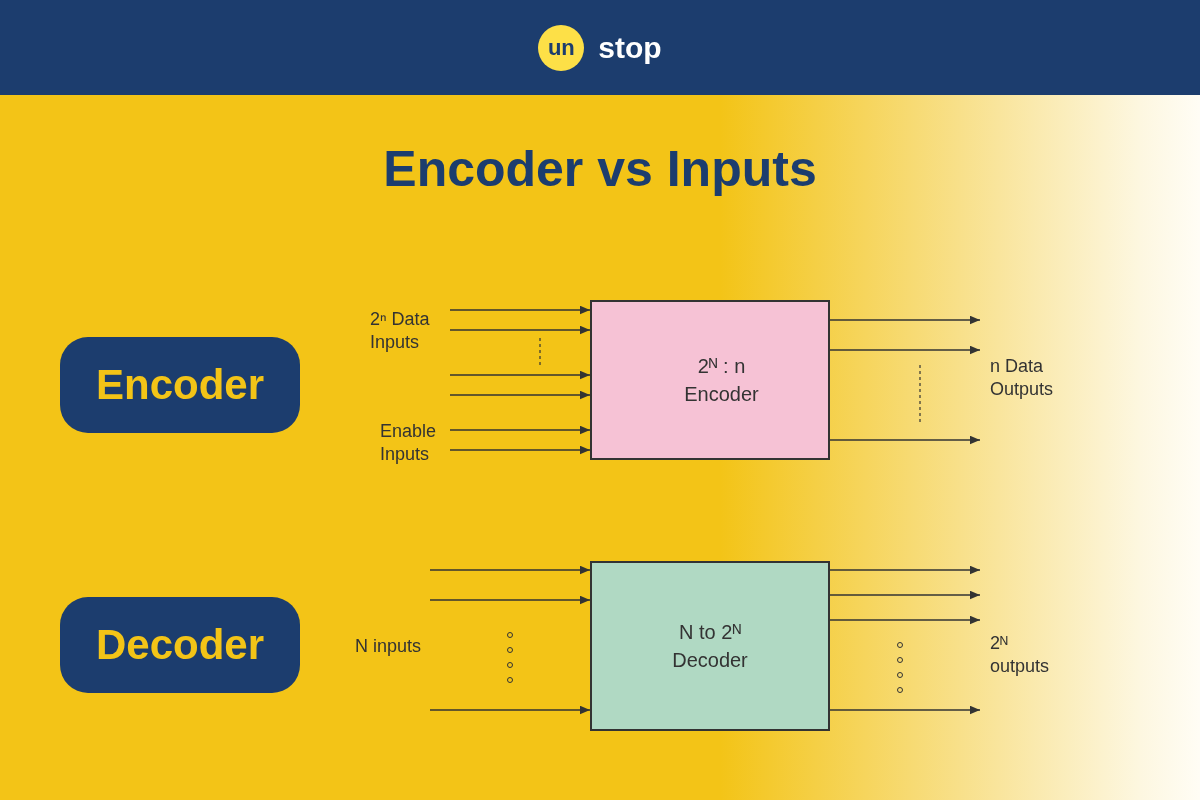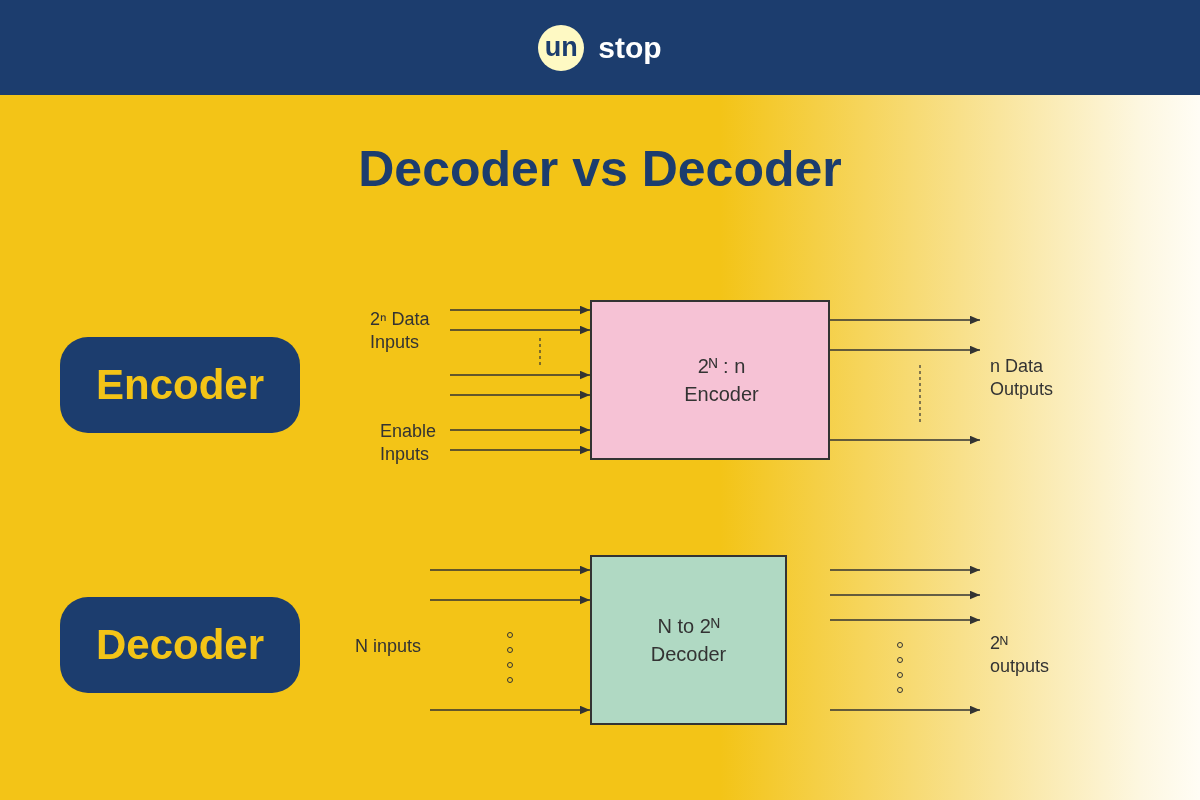--- a/index.html
+++ b/index.html
@@ -18,28 +18,28 @@
     justify-content: center;
   }
   .logo {
     display: flex;
     align-items: center;
     gap: 2px;
   }
   .logo-circle {
     width: 46px;
     height: 46px;
-    background: #fef9c3;
+    background: #fde047;
     border-radius: 50%;
     display: flex;
     align-items: center;
     justify-content: center;
     color: #1c3d6e;
     font-weight: bold;
-    font-size: 27px;
+    font-size: 22px;
   }
   .logo-text {
     color: #fff;
     font-size: 30px;
     font-weight: bold;
     margin-left: 12px;
   }
   .content {
     width: 100%;
     height: 705px;
@@ -87,43 +87,43 @@
     color: #333;
     line-height: 1.4;
   }
   .block-encoder {
     background: #f6c2d5;
     left: 290px; top: 20px;
     width: 240px; height: 160px; padding-left: 23px;
   }
   .block-decoder {
     background: #b0d9c3;
-    left: 290px; top: 15px;
-    width: 197px; height: 170px;
+    left: 290px; top: 21px;
+    width: 240px; height: 170px;
   }
   .label {
     position: absolute;
     font-size: 18px;
     color: #333;
     text-align: left;
     line-height: 1.3;
   }
 </style>
 </head>
 <body>
 
 <div class="header">
   <div class="logo">
     <div class="logo-circle">un</div>
     <div class="logo-text">stop</div>
   </div>
 </div>
 
 <div class="content">
-  <div class="title">Decoder vs Decoder</div>
+  <div class="title">Encoder vs Inputs</div>
 
   <div class="row row-encoder">
     <div class="pill">Encoder</div>
     <div class="diagram">
       <svg width="760" height="210">
         <defs>
           <marker id="ah1" markerWidth="8" markerHeight="8" refX="7" refY="3" orient="auto">
             <path d="M0,0 L7,3 L0,6 Z" fill="#333"></path>
           </marker>
         </defs>

